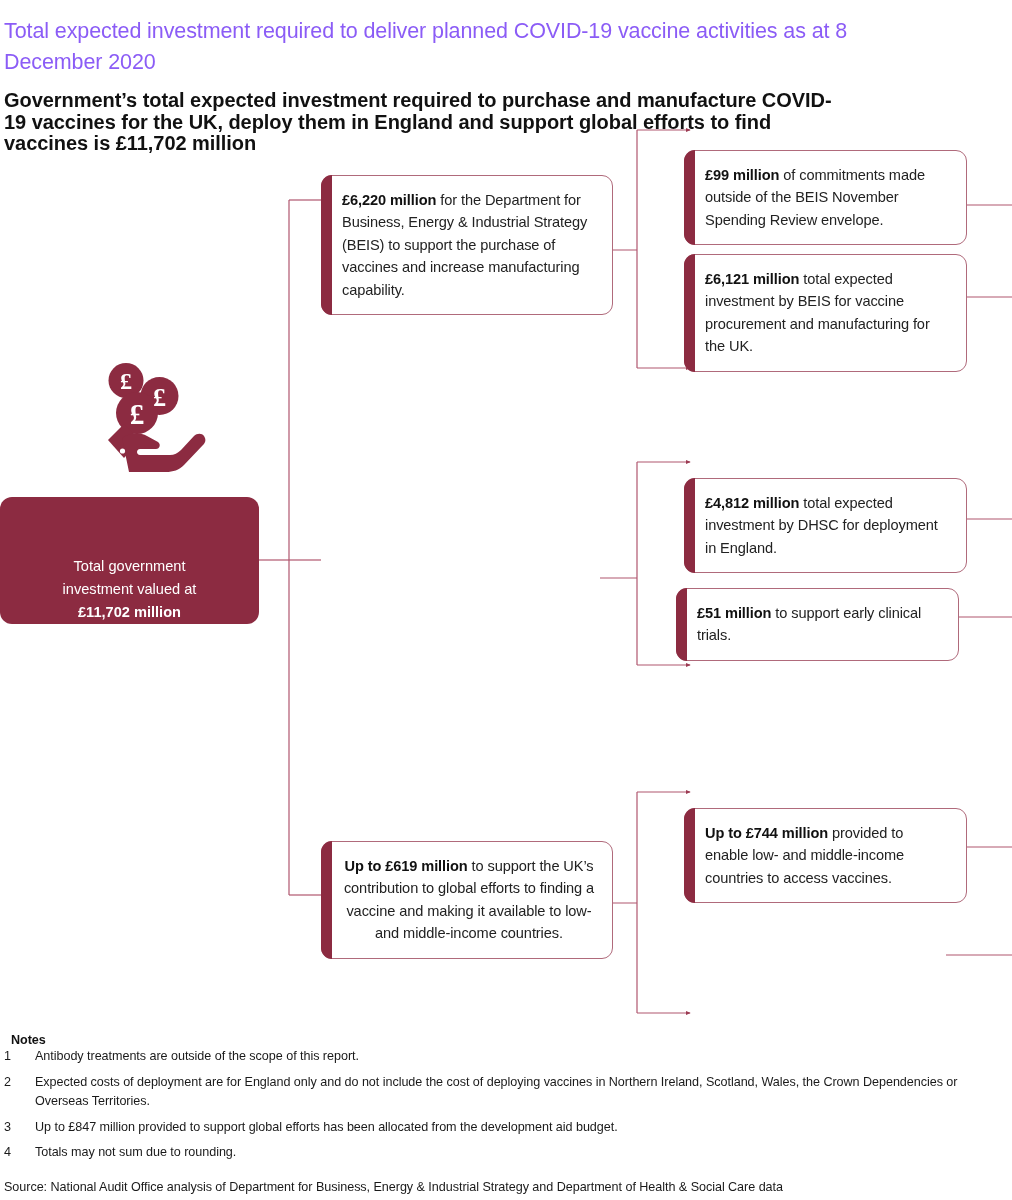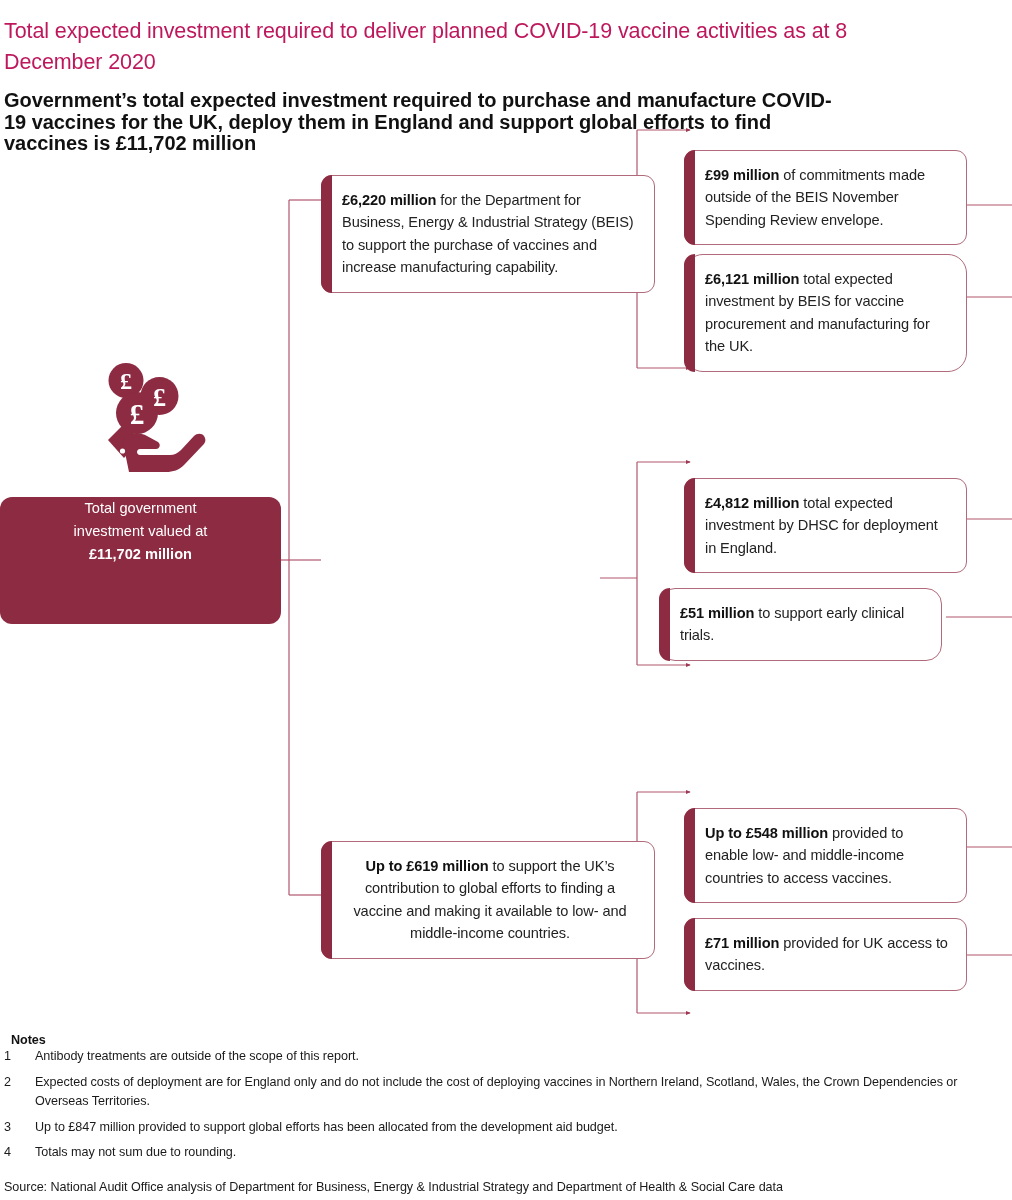--- a/index.html
+++ b/index.html
@@ -23,21 +23,21 @@
 
   
   .title {
     position: absolute;
     left: 4px;
     top: 2px;
     width: 880px;
     font-size: 21.5px;
     line-height: 31px;
     font-weight: 400;
-    color: #be185d;
+    color: #8b5cf6;
     letter-spacing: -0.1px;
   }
   .subtitle {
     position: absolute;
     left: 4px;
     top: 70px;
     width: 830px;
     font-size: 20px;
     line-height: 21.5px;
     font-weight: 700;
@@ -60,26 +60,26 @@
     width: 1012px;
     height: 1200px;
     pointer-events: none;
   }
 
   
   .root-box {
     position: absolute;
     left: 0px;
     top: 497px;
-    width: 281px;
+    width: 259px;
     height: 127px;
     background: #8C2B41;
     border-radius: 12px;
     display: flex;
-    align-items: flex-start;
+    align-items: flex-end;
     justify-content: center;
     box-sizing: border-box;
   }
   .root-box .root-text {
     color: #ffffff;
     font-size: 14.6px;
     line-height: 23px;
     font-weight: 700;
     text-align: center;
     padding: 0 14px;
@@ -117,21 +117,21 @@
     top: -1px;
     bottom: -1px;
     width: 11px;
     background: #8C2B41;
     border-top-left-radius: 11px;
     border-bottom-left-radius: 11px;
   }
   .card .amt { font-weight: 700; color: #111111; }
 
   
-  .card.lvl1 { width: 334px; }
+  .card.lvl1 { width: 292px; }
   .card.lvl2 { width: 283px; margin-left: 21px; }
 
   
   .notes {
     position: absolute;
     left: 4px;
     top: 1033px;
     width: 1000px;
   }
   .notes-heading {
@@ -255,39 +255,36 @@
 
 
     <div class="card lvl1" style="left:321px; top:841px;text-align:center;">
       <span class="amt">Up to £619 million</span><span> to support the UK’s contribution to global efforts to finding a vaccine and making it available to low- and middle-income countries.</span>
     </div>
 
     <div class="card lvl2" style="left:663px; top:150px;">
       <span class="amt">£99 million</span><span> of commitments made outside of the BEIS November Spending Review envelope.</span>
     </div>
 
-    <div class="card lvl2" style="left:663px; top:254px;border-radius:19px;">
+    <div class="card lvl2" style="left:663px; top:254px;">
       <span class="amt">£6,121 million</span><span> total expected investment by BEIS for vaccine procurement and manufacturing for the UK.</span>
     </div>
 
     <div class="card lvl2" style="left:663px; top:478px;">
       <span class="amt">£4,812 million</span><span> total expected investment by DHSC for deployment in England.</span>
     </div>
 
-    <div class="card lvl2" style="left:638px; top:588px;border-radius:16px;">
+    <div class="card lvl2" style="left:655px; top:588px;">
       <span class="amt">£51 million</span><span> to support early clinical trials.</span>
     </div>
 
     <div class="card lvl2" style="left:663px; top:808px;">
-      <span class="amt">Up to £548 million</span><span> provided to enable low- and middle-income countries to access vaccines.</span>
-    </div>
-
-    <div class="card lvl2" style="left:663px; top:918px;">
-      <span class="amt">£71 million</span><span> provided for UK access to vaccines.</span>
-    </div>
+      <span class="amt">Up to £744 million</span><span> provided to enable low- and middle-income countries to access vaccines.</span>
+    </div>
+
 
   </div>
 
   <div class="notes">
     <div class="notes-heading">Notes</div>
 
     <div class="note-row">
       <div class="note-num">1</div>
       <div class="note-text">Antibody treatments are outside of the scope of this report.</div>
     </div>

